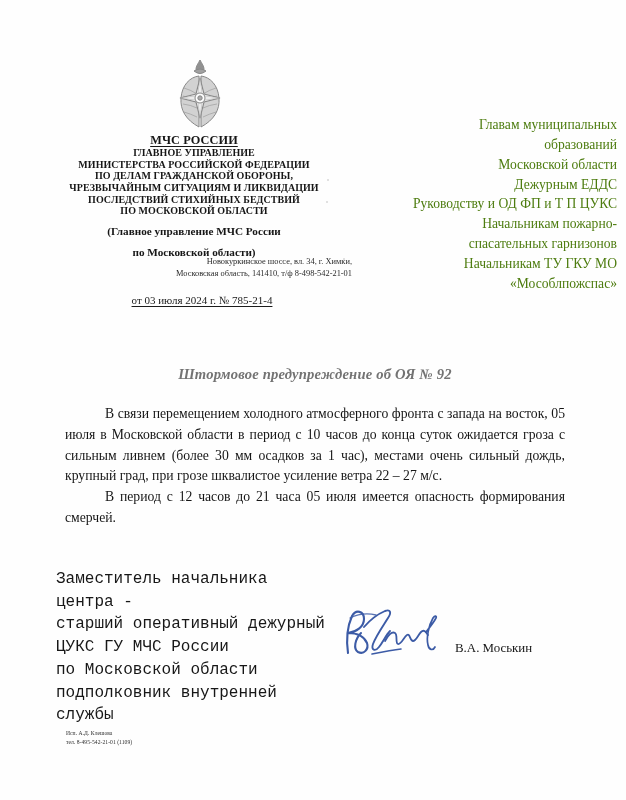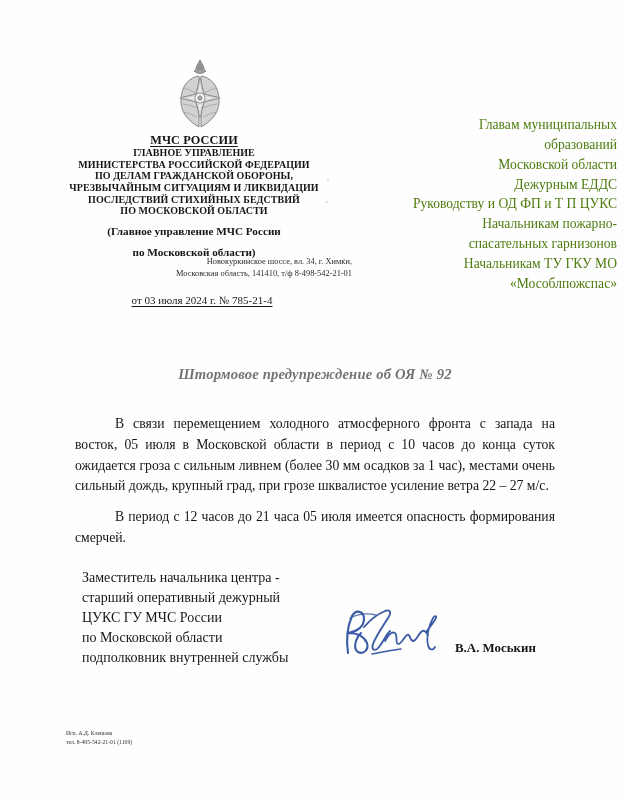--- a/index.html
+++ b/index.html
@@ -123,40 +123,40 @@
     position: absolute;
     left: 65px;
     top: 404px;
     width: 500px;
     font-size: 13.7px;
     line-height: 1.52;
     text-align: justify;
     text-justify: inter-word;
     color: #161616;
   }
-  .body-text p { margin: 10px; text-indent: 40px; }
+  .body-text p { margin: 0; text-indent: 40px; }
 
   
   .sign-block {
     position: absolute;
-    left: 82px;
+    left: 56px;
     top: 568px;
     width: 270px;
-    font-size: 14px;
+    font-size: 16px;
     line-height: 1.42;
     color: #171717;
+    font-family: Liberation Mono, monospace;
   }
   .sign-name {
     position: absolute;
     left: 455px;
     top: 641px;
     font-size: 12.9px;
     color: #171717;
     white-space: nowrap;
-    font-weight: bold;
   }
   .signature-ink {
     position: absolute;
     left: 338px;
     top: 605px;
     width: 120px;
     height: 62px;
   }
   .signature-ink svg { display: block; }
 

